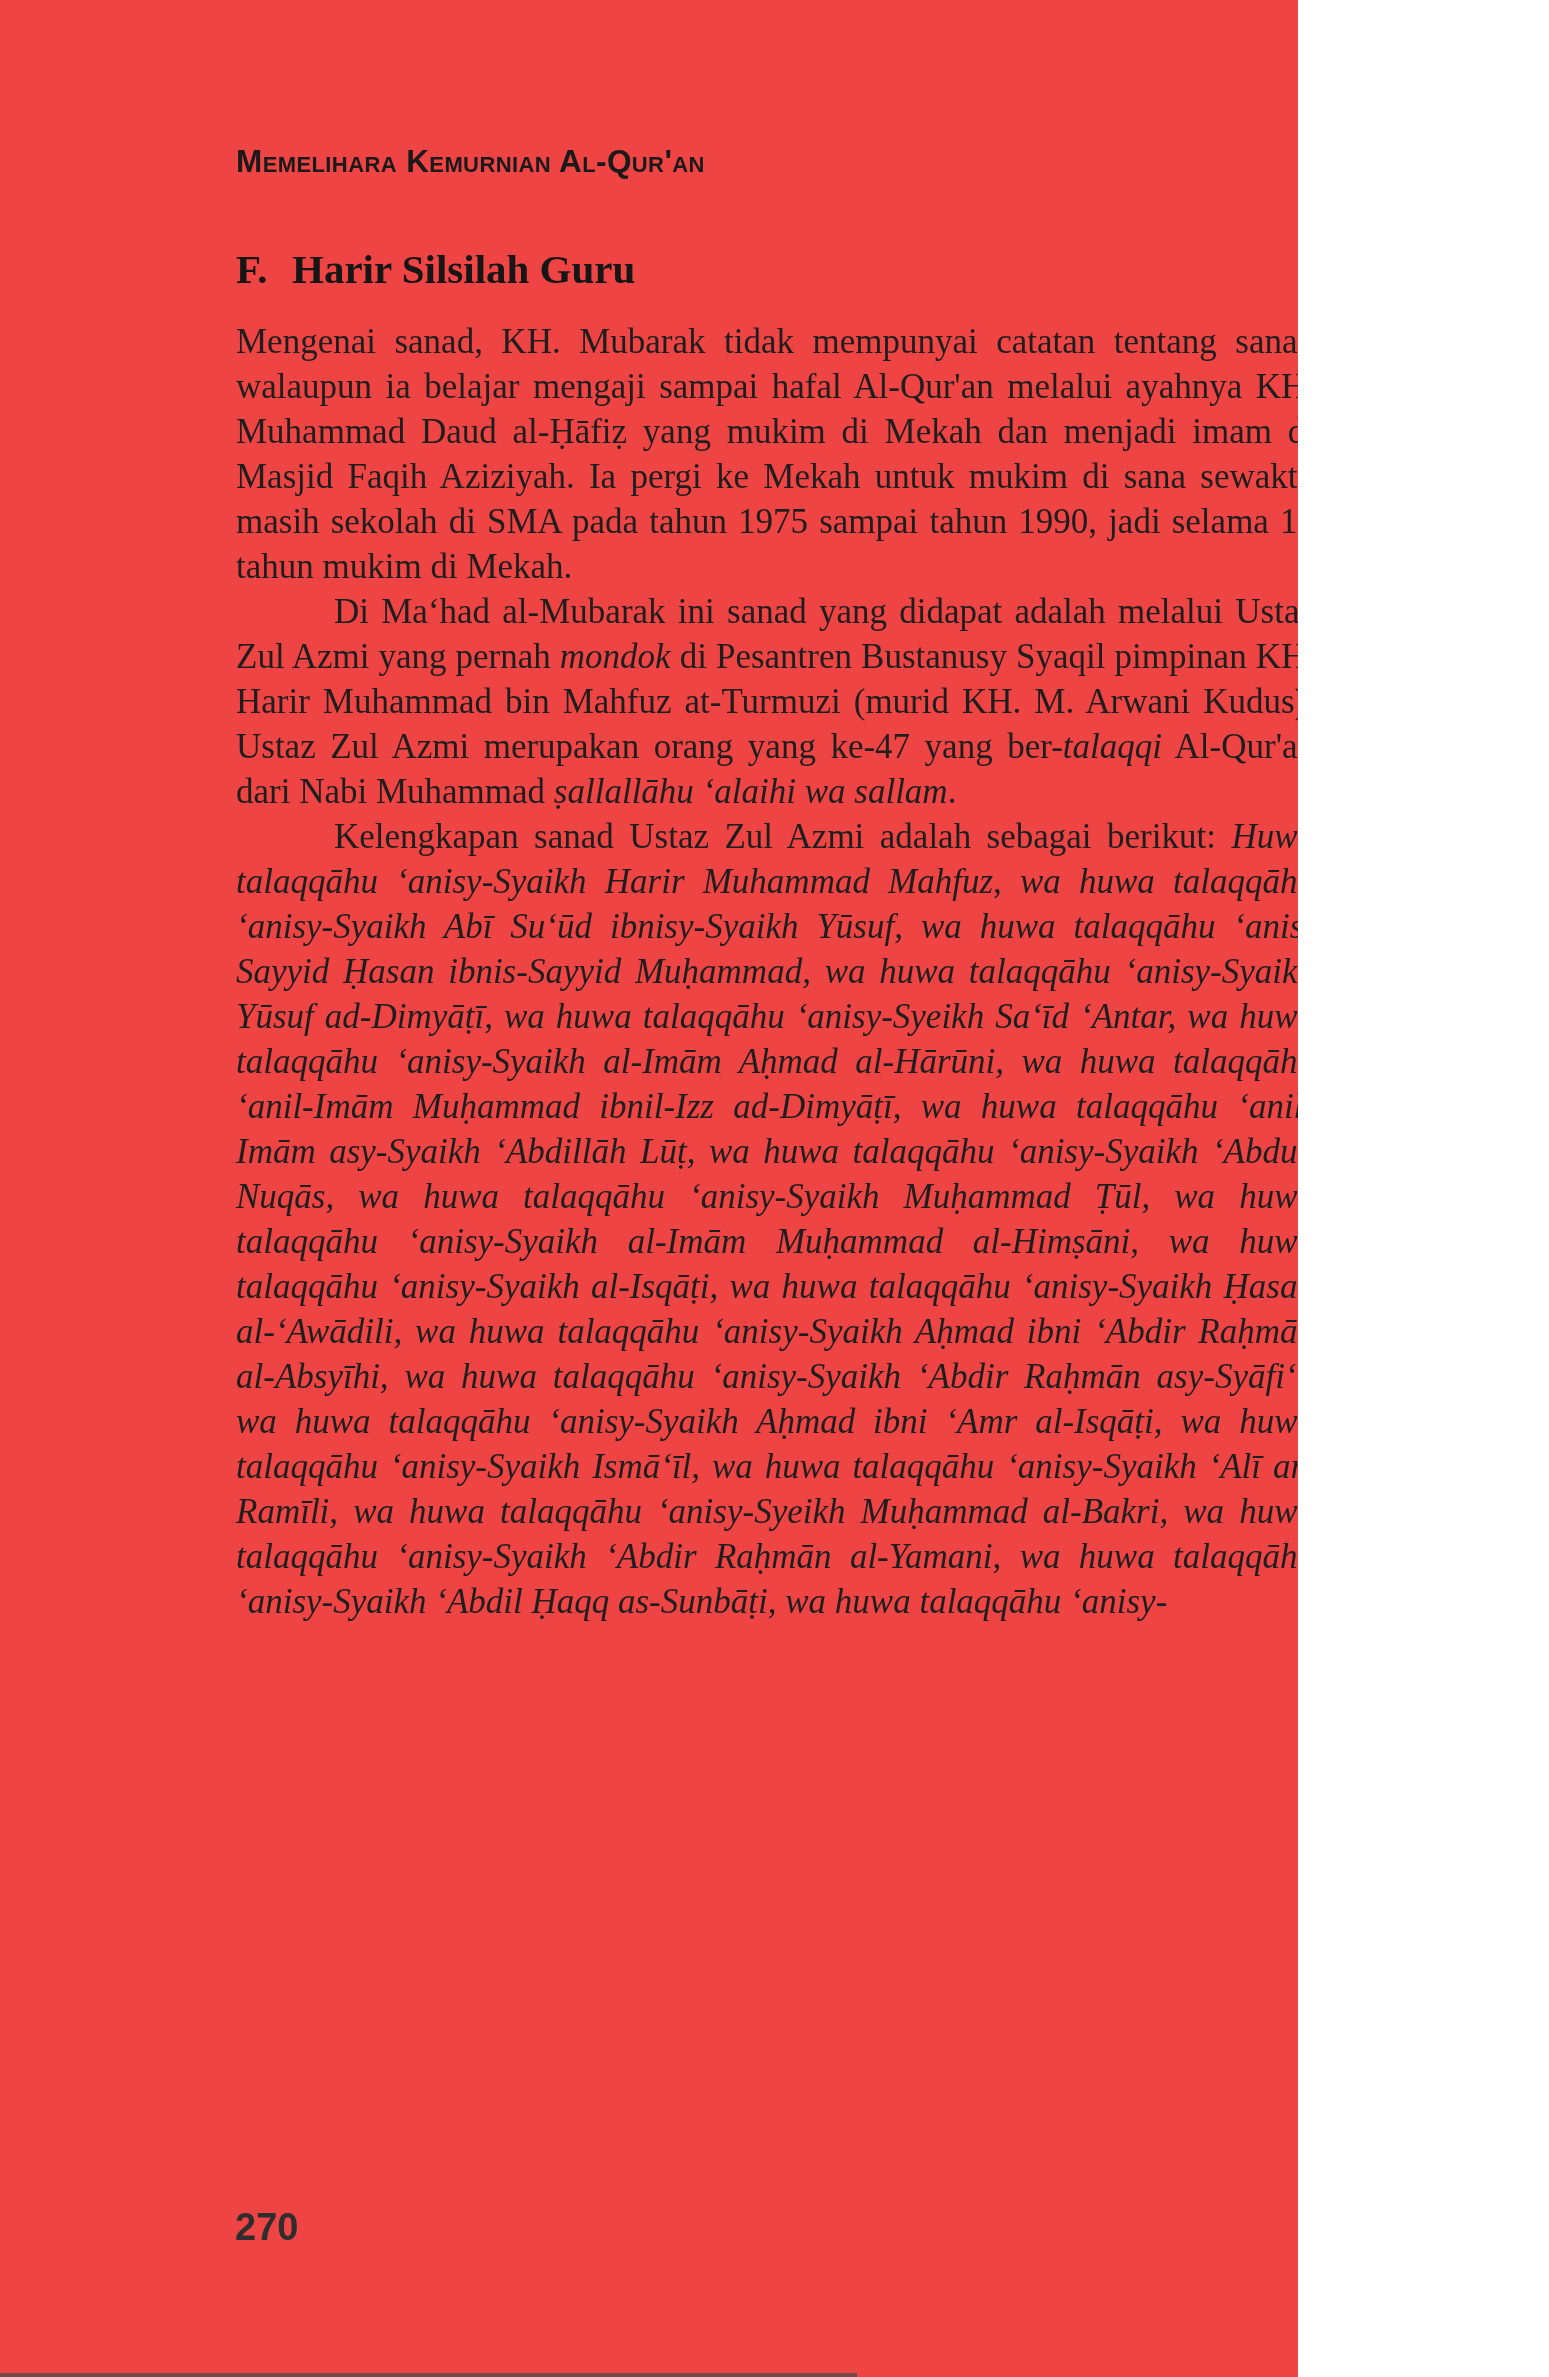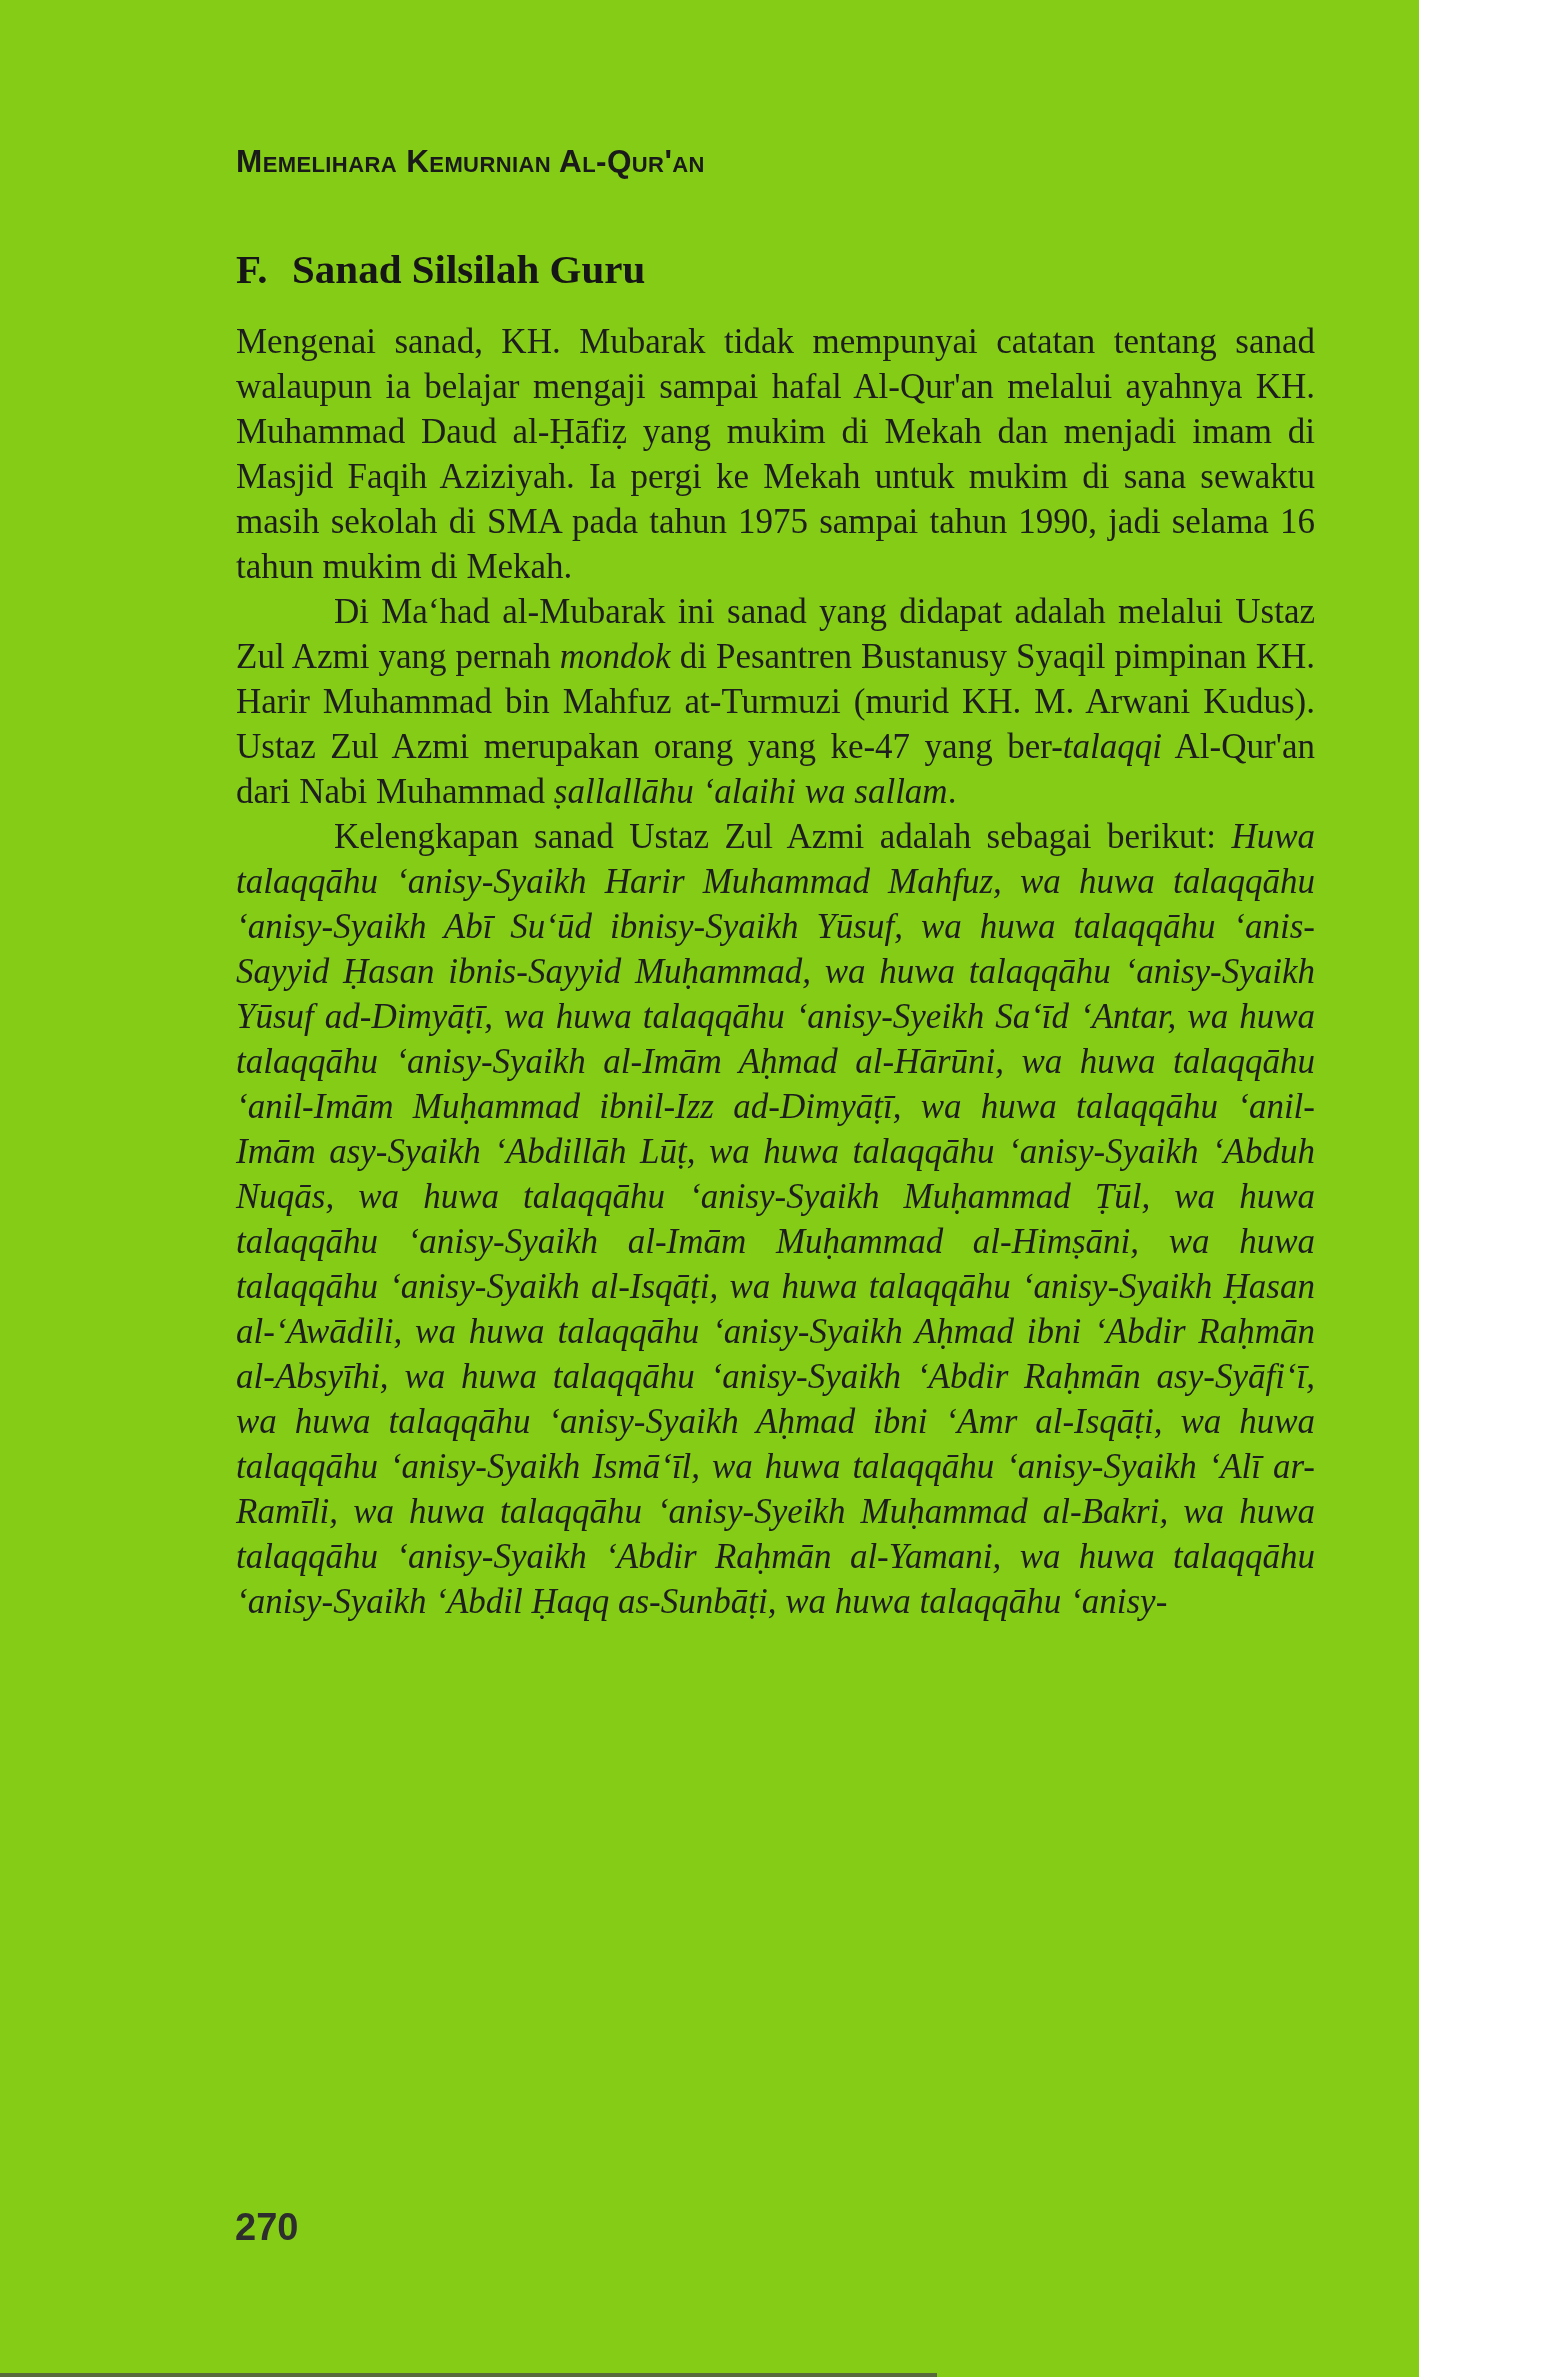--- a/index.html
+++ b/index.html
@@ -2,23 +2,23 @@
 <html style="font-size:14px"><head>
 <meta charset="utf-8">
 <style>
   html, body {
     margin: 0;
     padding: 0;
     background: #ffffff;
   }
   .page {
     position: relative;
-    width: 1419px;
+    width: 1298px;
     height: 2377px;
-    background: #84cc16;
+    background: #ef4444;
     overflow: hidden;
     font-family: "Liberation Serif", serif;
     color: #1c1c1c;
   }
   
   .page::after {
     content: "";
     position: absolute;
     left: 0;
     bottom: 0;
@@ -85,21 +85,21 @@
   }
 </style>
 </head>
 <body>
 
 <div class="page">
 
   <div class="running-head">Memelihara Kemurnian Al-Qur'an</div>
 
   <h2 class="section-heading">
-    <span class="section-number">F.</span><span>Sanad Silsilah Guru</span>
+    <span class="section-number">F.</span><span>Harir Silsilah Guru</span>
   </h2>
 
   <div class="body-text">
       <p class=""><span>Mengenai sanad, KH. Mubarak tidak mempunyai catatan tentang sanad walaupun ia belajar mengaji sampai hafal Al-Qur'an melalui ayahnya KH. Muhammad Daud al-Ḥāfiẓ yang mukim di Mekah dan menjadi imam di Masjid Faqih Aziziyah. Ia pergi ke Mekah untuk mukim di sana sewaktu masih sekolah di SMA pada tahun 1975 sampai tahun 1990, jadi selama 16 tahun mukim di Mekah.</span></p>
       <p class="indent"><span>Di Ma‘had al-Mubarak ini sanad yang didapat adalah melalui Ustaz Zul Azmi yang pernah </span><span class="italic">mondok</span><span> di Pesantren Bustanusy Syaqil pimpinan KH. Harir Muhammad bin Mahfuz at-Turmuzi (murid KH. M. Arwani Kudus). Ustaz Zul Azmi merupakan orang yang ke-47 yang ber-</span><span class="italic">talaqqi</span><span> Al-Qur'an dari Nabi Muhammad </span><span class="italic">ṣallallāhu ‘alaihi wa sallam</span><span>.</span></p>
       <p class="indent"><span>Kelengkapan sanad Ustaz Zul Azmi adalah sebagai berikut: </span><span class="italic">Huwa talaqqāhu ‘anisy-Syaikh Harir Muhammad Mahfuz, wa huwa talaqqāhu ‘anisy-Syaikh Abī Su‘ūd ibnisy-Syaikh Yūsuf, wa huwa talaqqāhu ‘anis-Sayyid Ḥasan ibnis-Sayyid Muḥammad, wa huwa talaqqāhu ‘anisy-Syaikh Yūsuf ad-Dimyāṭī, wa huwa talaqqāhu ‘anisy-Syeikh Sa‘īd ‘Antar, wa huwa talaqqāhu ‘anisy-Syaikh al-Imām Aḥmad al-Hārūni, wa huwa talaqqāhu ‘anil-Imām Muḥammad ibnil-Izz ad-Dimyāṭī, wa huwa talaqqāhu ‘anil-Imām asy-Syaikh ‘Abdillāh Lūṭ, wa huwa talaqqāhu ‘anisy-Syaikh ‘Abduh Nuqās, wa huwa talaqqāhu ‘anisy-Syaikh Muḥammad Ṭūl, wa huwa talaqqāhu ‘anisy-Syaikh al-Imām Muḥammad al-Himṣāni, wa huwa talaqqāhu ‘anisy-Syaikh al-Isqāṭi, wa huwa talaqqāhu ‘anisy-Syaikh Ḥasan al-‘Awādili, wa huwa talaqqāhu ‘anisy-Syaikh Aḥmad ibni ‘Abdir Raḥmān al-Absyīhi, wa huwa talaqqāhu ‘anisy-Syaikh ‘Abdir Raḥmān asy-Syāfi‘ī, wa huwa talaqqāhu ‘anisy-Syaikh Aḥmad ibni ‘Amr al-Isqāṭi, wa huwa talaqqāhu ‘anisy-Syaikh Ismā‘īl, wa huwa talaqqāhu ‘anisy-Syaikh ‘Alī ar-Ramīli, wa huwa talaqqāhu ‘anisy-Syeikh Muḥammad al-Bakri, wa huwa talaqqāhu ‘anisy-Syaikh ‘Abdir Raḥmān al-Yamani, wa huwa talaqqāhu ‘anisy-Syaikh ‘Abdil Ḥaqq as-Sunbāṭi, wa huwa talaqqāhu ‘anisy-</span></p>
     </div>
 
   <div class="page-number">270</div>
 

